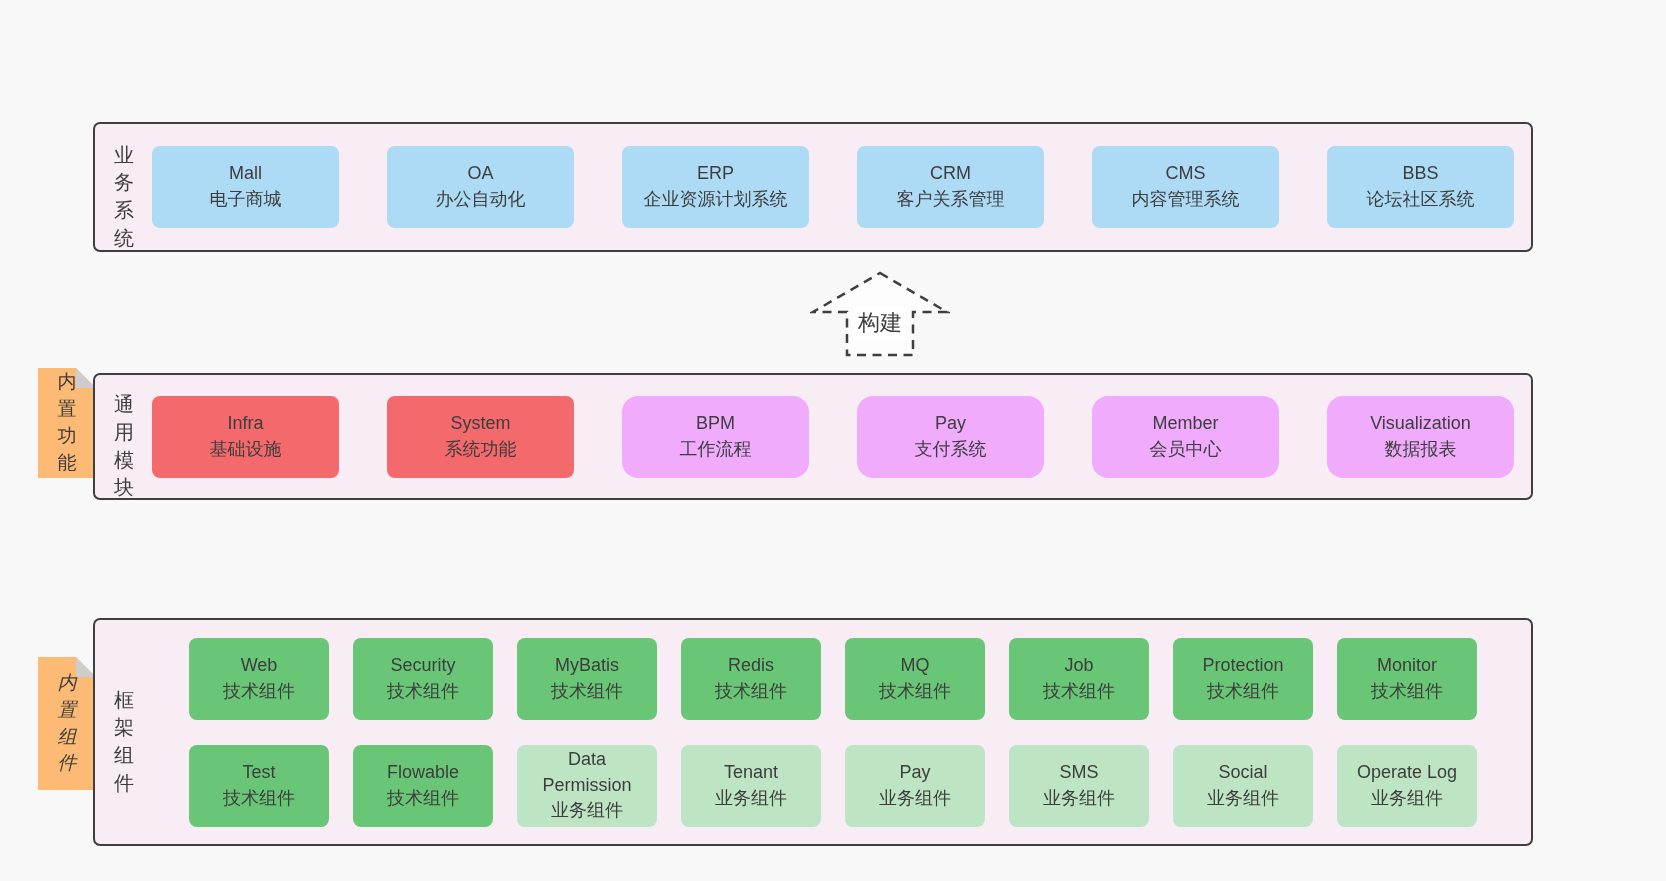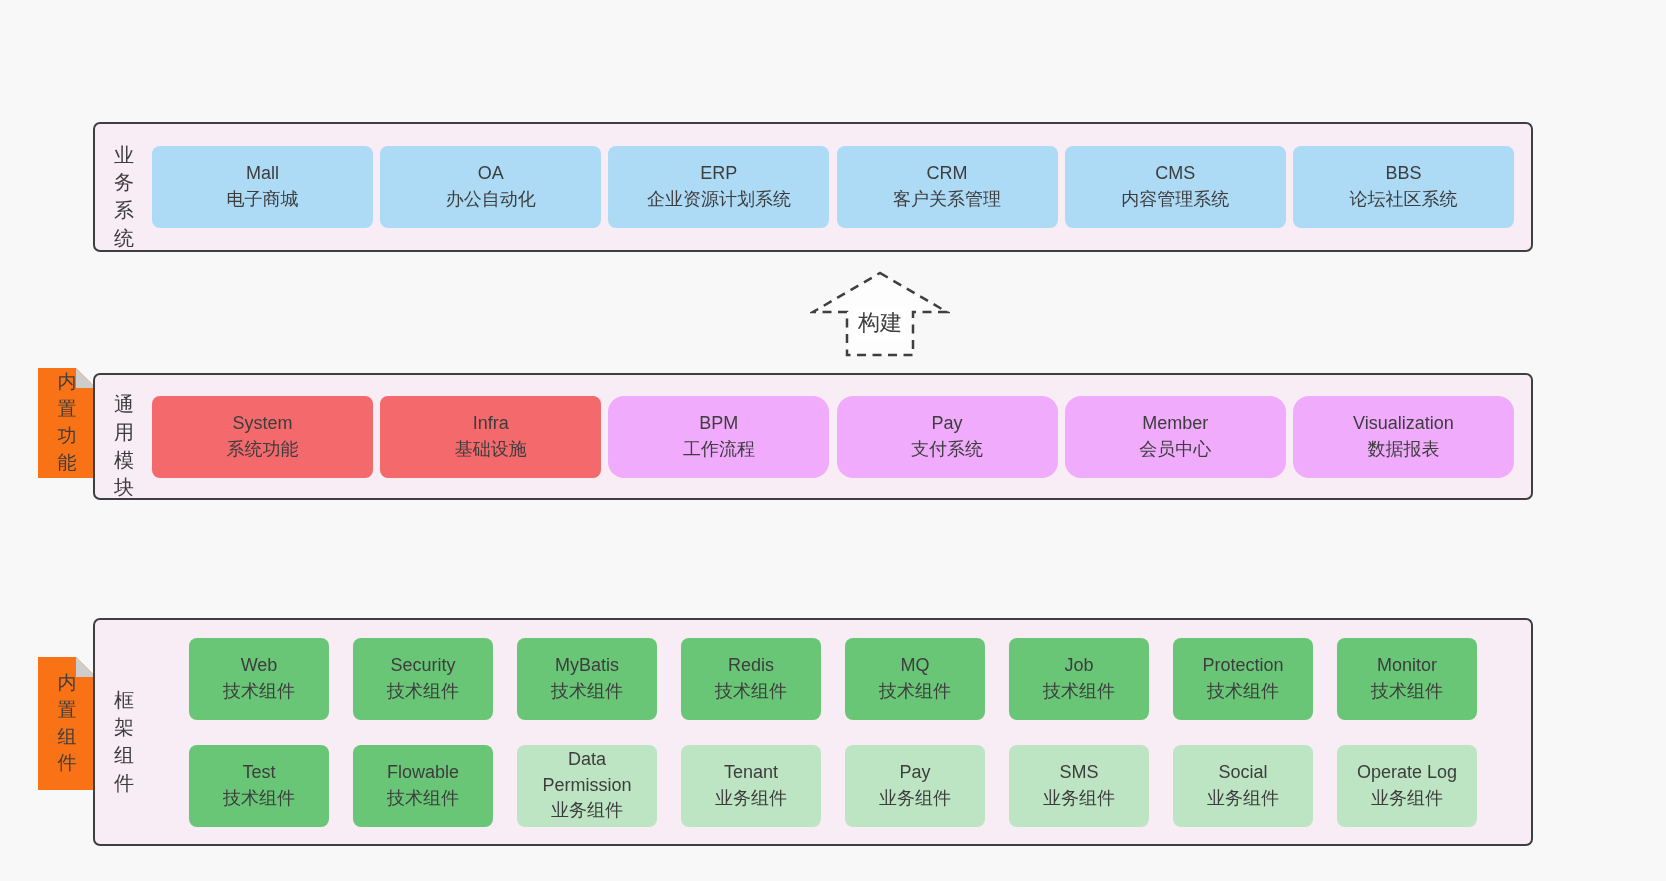--- a/index.html
+++ b/index.html
@@ -33,47 +33,47 @@
   .boxes-row {
     position:absolute; left:57px; right:17px; top:0; bottom:0;
     display:flex; align-items:center; justify-content:space-between;
   }
 
   .box {
     height:82px; border-radius:8px; box-sizing:border-box;
     display:flex; flex-direction:column; align-items:center; justify-content:center;
     text-align:center; font-size:18px; line-height:1.42; padding:0 4px;
   }
-  .w193 { width:221px; }
+  .w193 { width:187px; }
   .w140 { width:140px; }
 
   .blue        { background:#addbf6; }
   .red         { background:#f4696c; }
   .pink        { background:#f0abfc;border-radius:16px; }
   .green       { background:#69c677; }
   .green-light { background:#bde5c3; }
 
   
   .rows {
     position:absolute; left:57px; right:17px; top:0; bottom:0;
     display:flex; flex-direction:column; justify-content:center; gap:25px;
   }
   .fw-row { display:flex; justify-content:center;gap:24px; }
   
   .fw-row2 .box:nth-child(3) .en { display:inline-block; max-width:96px; }
 
   
   .note {
     position:absolute; left:38px; width:58px;
-    background:#f97316; z-index:1;
+    background:#fdba74; z-index:1;
     clip-path:polygon(0 0, calc(100% - 20px) 0, 100% 20px, 100% 100%, 0 100%);
     display:flex; align-items:center; justify-content:center;
   }
   #note-modules   { top:368px; height:110px; }
-  #note-framework { top:657px; height:133px; }
+  #note-framework { top:657px; height:133px;font-style:italic; }
   .note .fold {
     position:absolute; top:0; right:0; width:20px; height:20px;
     background:#cdcdcd; clip-path:polygon(0 0, 100% 100%, 0 100%);
   }
   .note .note-text {
     position:relative; display:block; width:1.08em; font-size:19px; line-height:1.42;
     word-break:break-all; text-align:center; color:#3d3d3d;
   }
 
   
@@ -138,26 +138,26 @@
     </svg>
     <span class="arrow-label">构建</span>
   </div>
 
   <div class="section" id="sec-modules">
     <div class="vlabel">
       <span>通用模块</span>
     </div>
     <div class="boxes-row">
       <div class="box red w193">
+        <span class="en">Infra</span>
+        <span class="zh">基础设施</span>
+      </div>
+      <div class="box red w193">
         <span class="en">System</span>
         <span class="zh">系统功能</span>
-      </div>
-      <div class="box red w193">
-        <span class="en">Infra</span>
-        <span class="zh">基础设施</span>
       </div>
       <div class="box pink w193">
         <span class="en">BPM</span>
         <span class="zh">工作流程</span>
       </div>
       <div class="box pink w193">
         <span class="en">Pay</span>
         <span class="zh">支付系统</span>
       </div>
       <div class="box pink w193">

